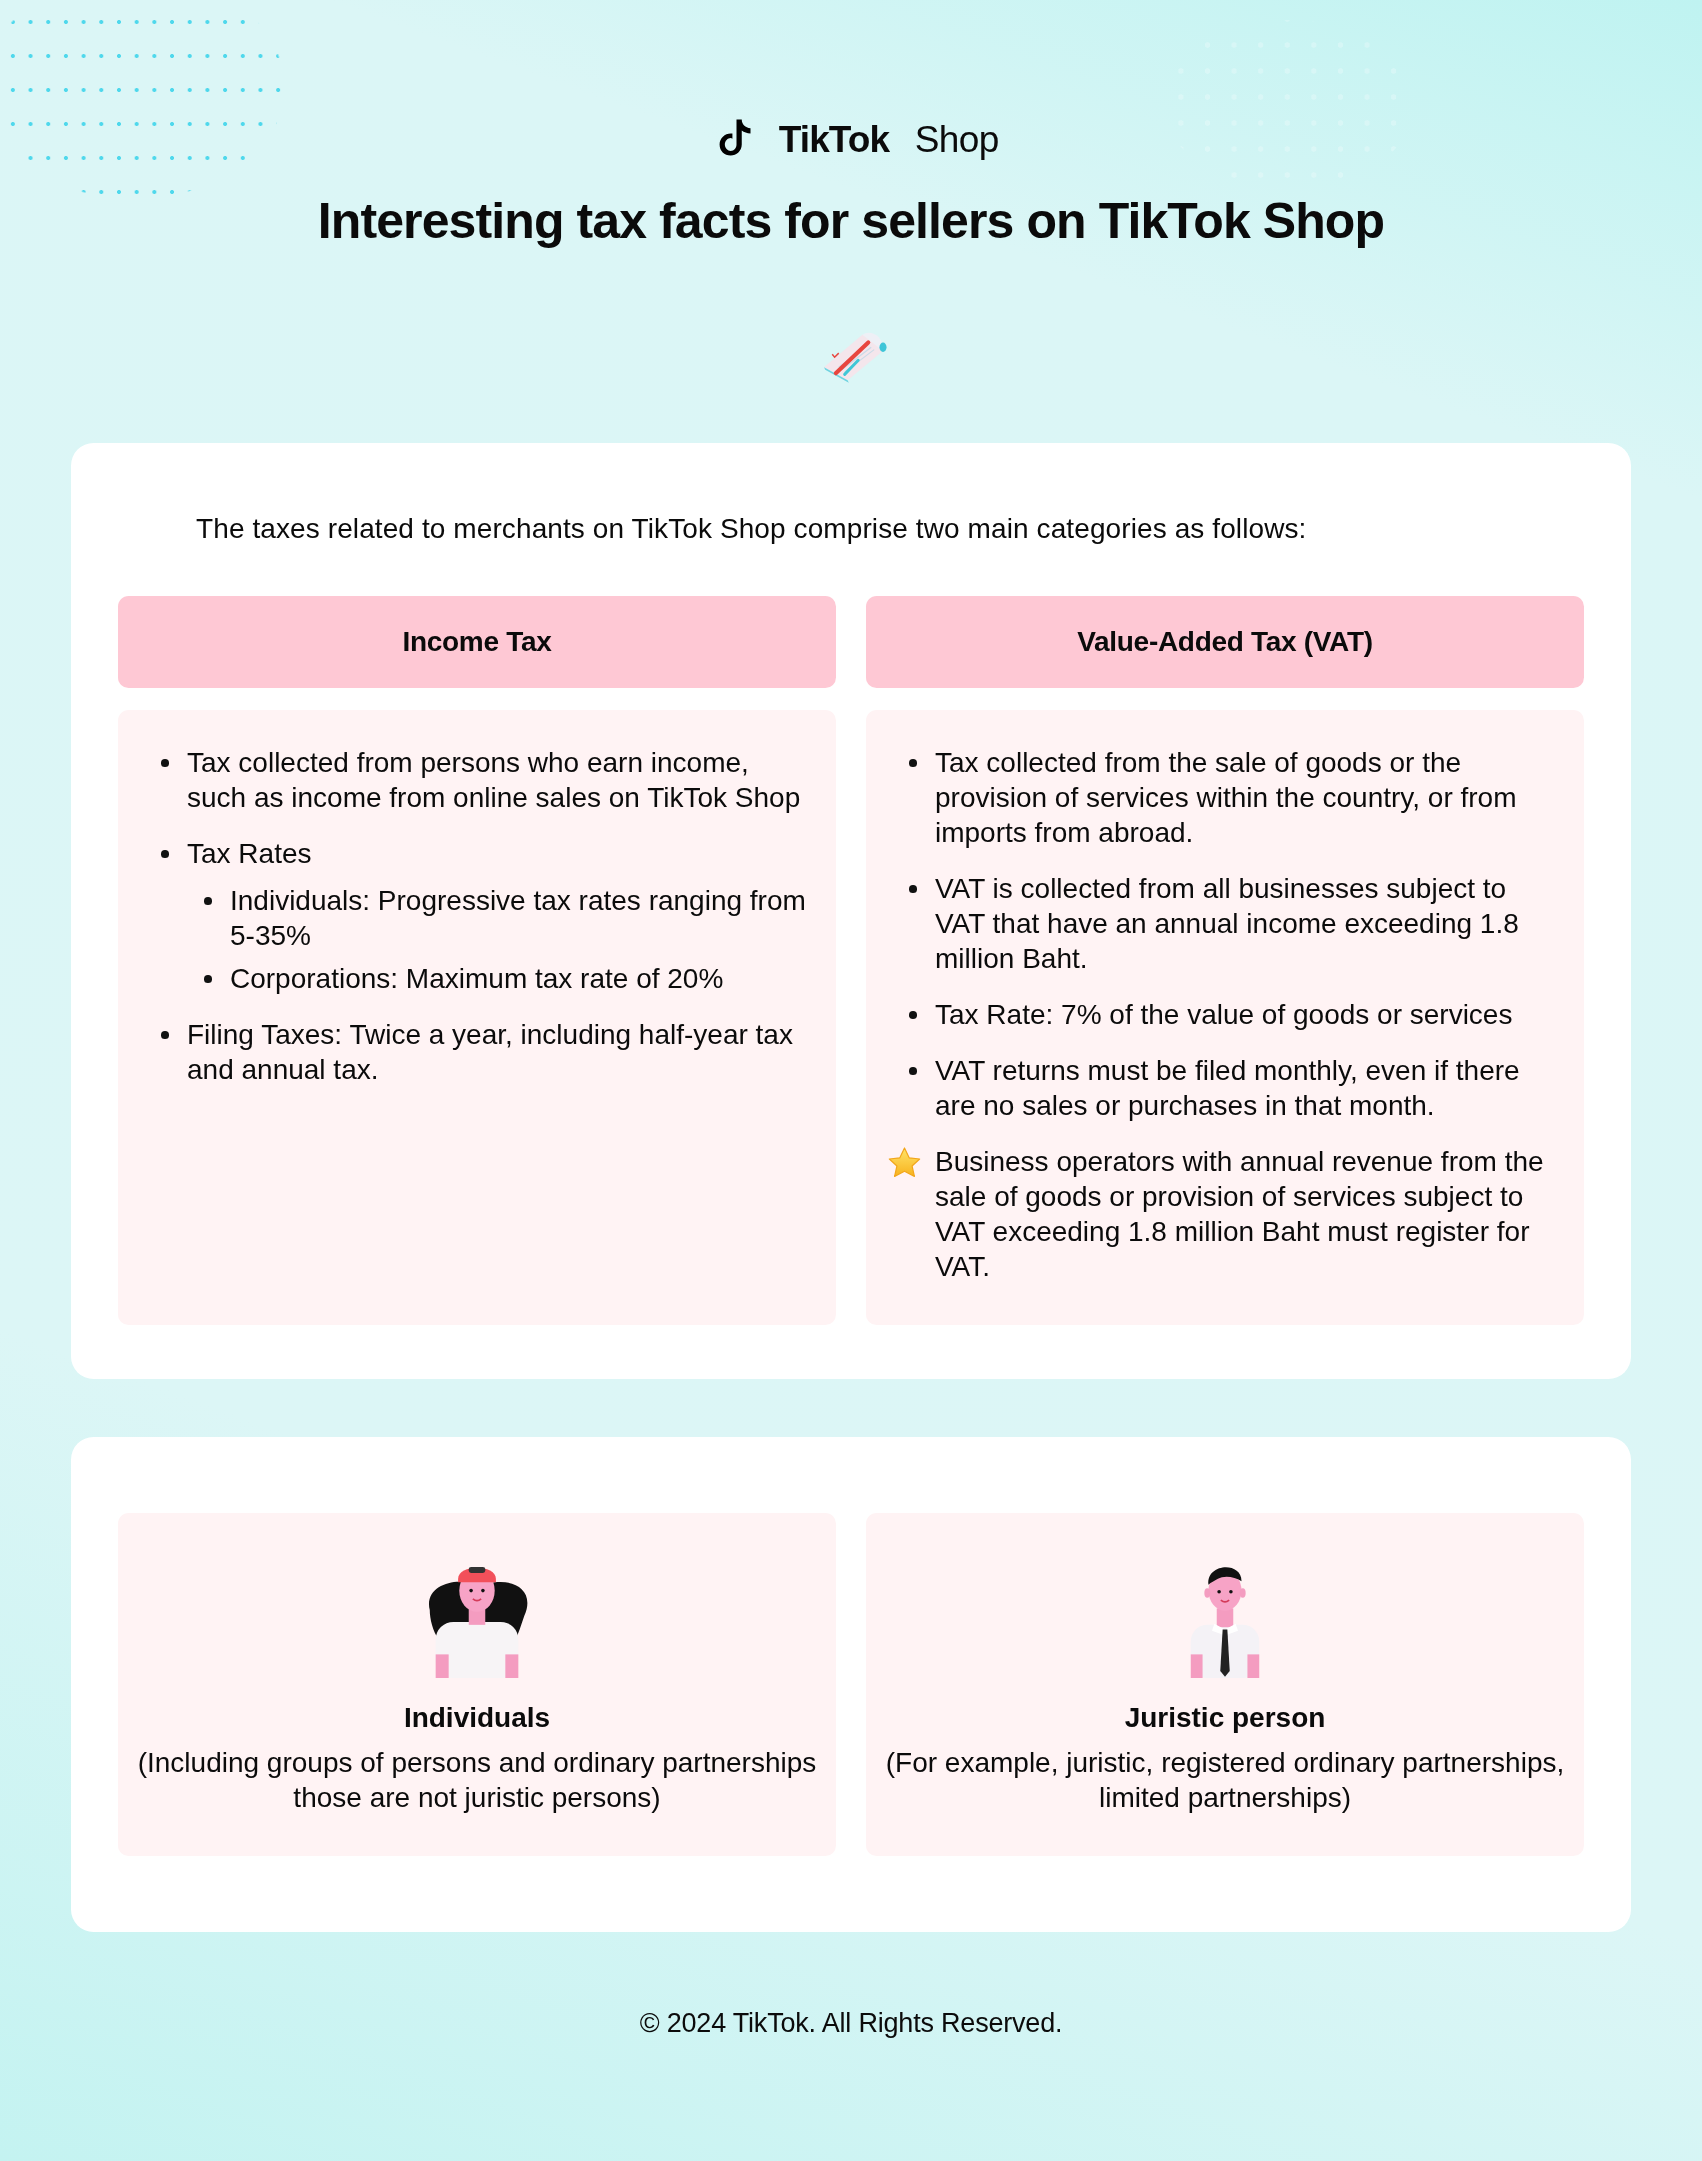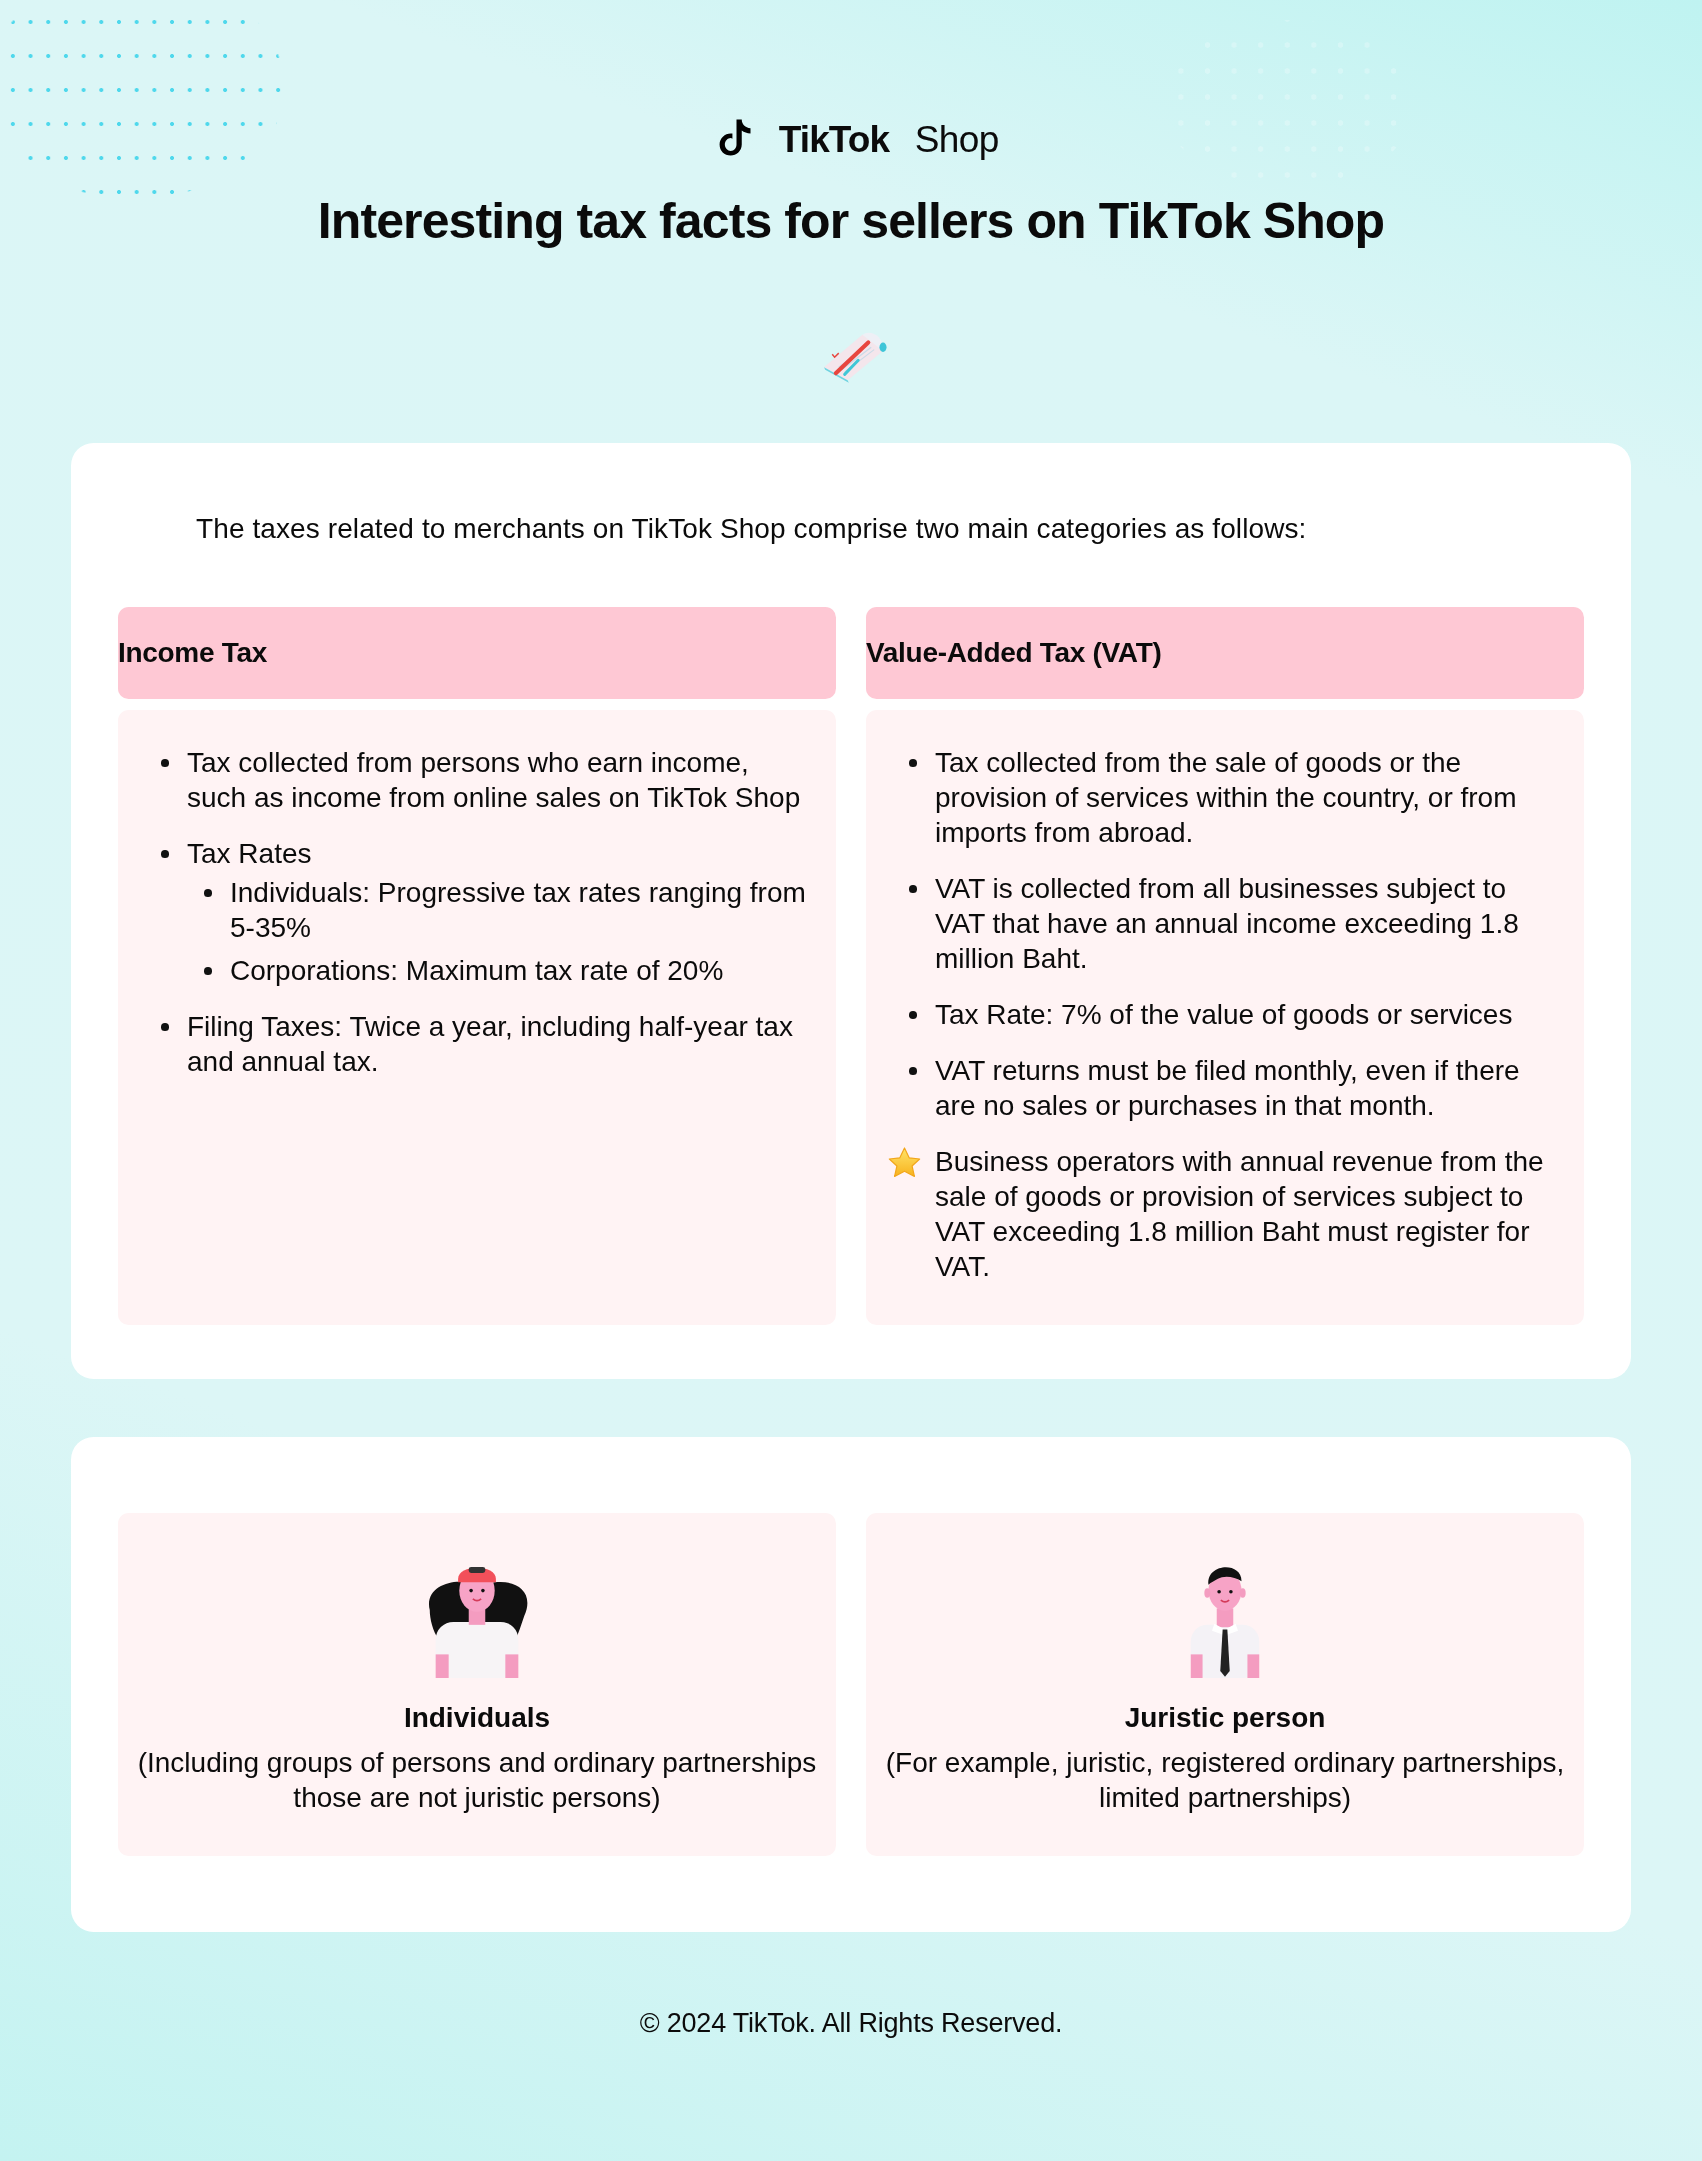--- a/index.html
+++ b/index.html
@@ -44,22 +44,22 @@
   .section-title .doc { width: 83px; height: 59px; margin-left: 5.9px; }
   .card {
     position: absolute; left: 71px; width: 1560px; background: #ffffff; border-radius: 22.5px;
   }
   .card1 { top: 443px; height: 936px; }
   .card2 { top: 1437px; height: 495px; }
   .intro {
     position: absolute; left: 125px; top: 70px; font-size: 28px; letter-spacing: 0.1px;
   }
   .col-head {
-    position: absolute; top: 164px; height: 92px; width: 718px; background: #fec8d4;
-    border-radius: 10.6px; display: flex; align-items: center; justify-content: flex-start;
+    position: absolute; top: 153px; height: 92px; width: 718px; background: #fec8d4;
+    border-radius: 10.6px; display: flex; align-items: center; justify-content: center;
     font-size: 28px; font-weight: 700; letter-spacing: -0.3px;
   }
   .col-body {
     position: absolute; top: 267px; height: 615px; width: 718px; background: #fff3f4;
     border-radius: 10.6px; font-size: 28px; line-height: 35px;
   }
   .left { left: 47px; }
   .right { left: 795px; }
   .col-body ul { list-style: none; position: absolute; left: 0; top: 35px; width: 100%; }
   .col-body li { position: relative; padding-left: 69px; padding-right: 23.6px; margin-bottom: 21px; }
@@ -116,21 +116,21 @@
   <div class="col-head left">
     <span>Income Tax</span>
   </div>
   <div class="col-head right">
     <span>Value-Added Tax (VAT)</span>
   </div>
 
   <div class="col-body left">
     <ul>
       <li><span class="bullet"></span><span>Tax collected from persons who earn income, such as income from online sales on TikTok Shop</span></li>
-      <li style="margin-bottom:4px"><span class="bullet"></span><span>Tax Rates</span></li>
+      <li style="margin-bottom:12px"><span class="bullet"></span><span>Tax Rates</span></li>
       <li class="sub"><span class="bullet"></span><span>Individuals: Progressive tax rates ranging from 5-35%</span></li>
       <li class="sub sub-last"><span class="bullet"></span><span>Corporations: Maximum tax rate of 20%</span></li>
       <li><span class="bullet"></span><span>Filing Taxes: Twice a year, including half-year tax and annual tax.</span></li>
     </ul>
   </div>
 
   <div class="col-body right">
     <ul>
       <li><span class="bullet"></span><span>Tax collected from the sale of goods or the provision of services within the country, or from imports from abroad.</span></li>
       <li><span class="bullet"></span><span>VAT is collected from all businesses subject to VAT that have an annual income exceeding 1.8 million Baht.</span></li>

